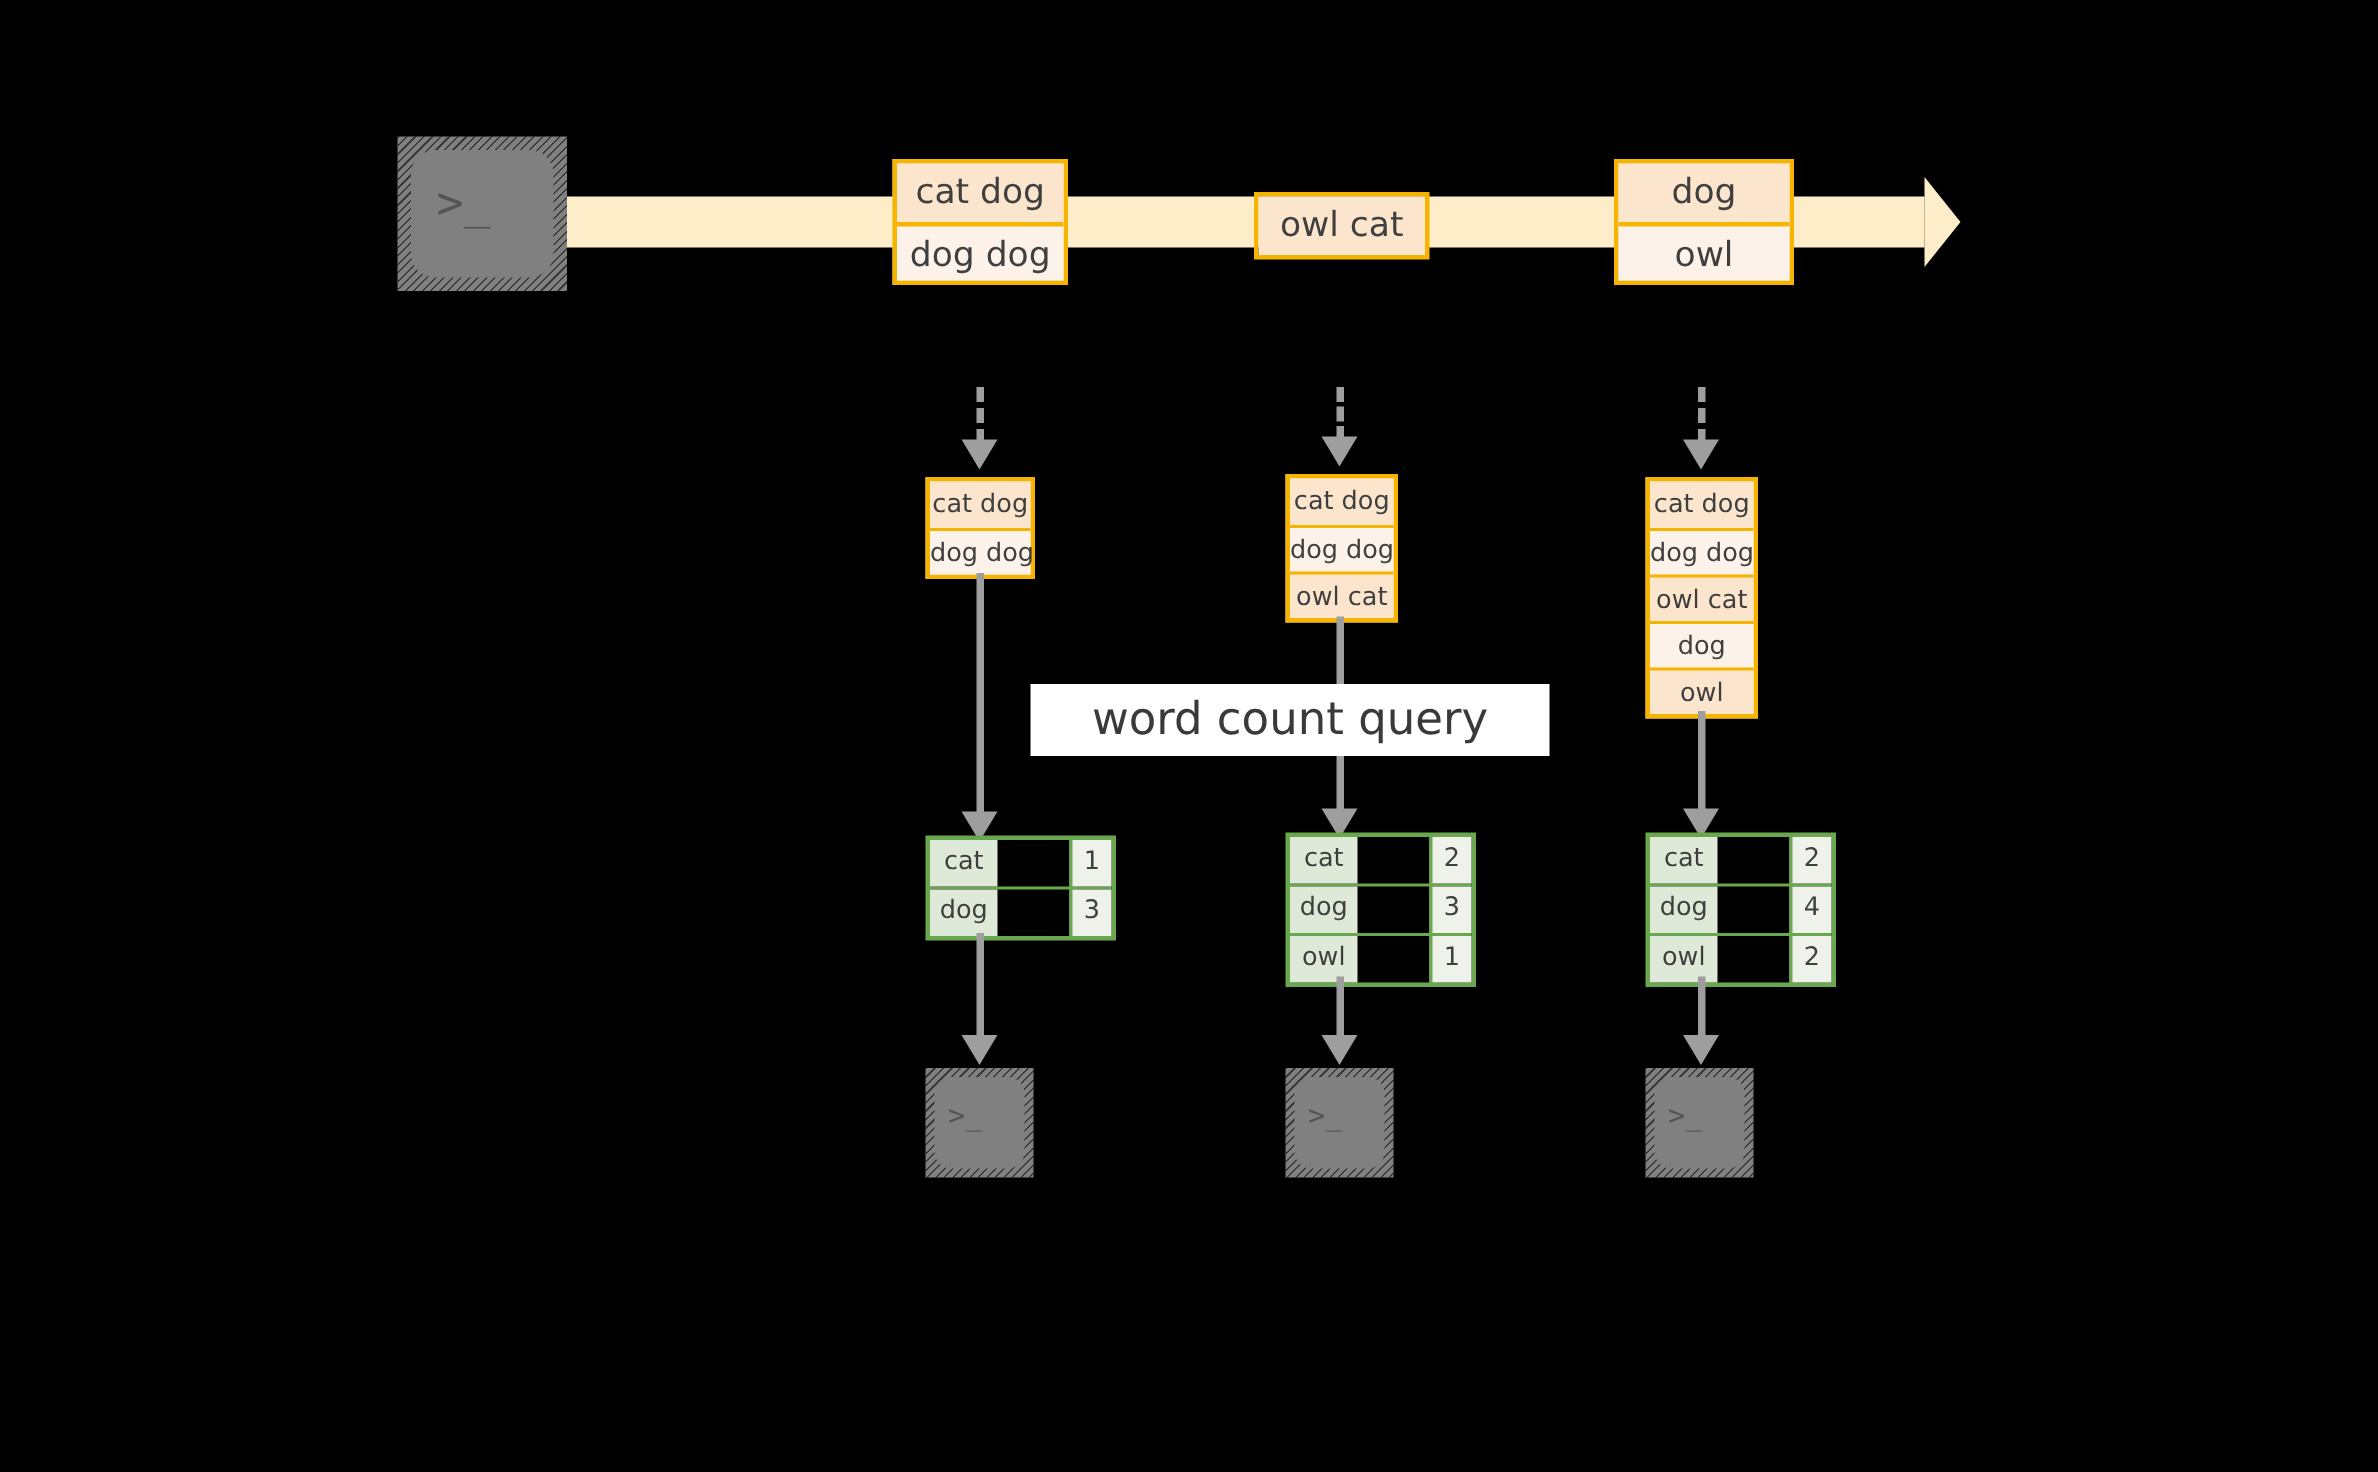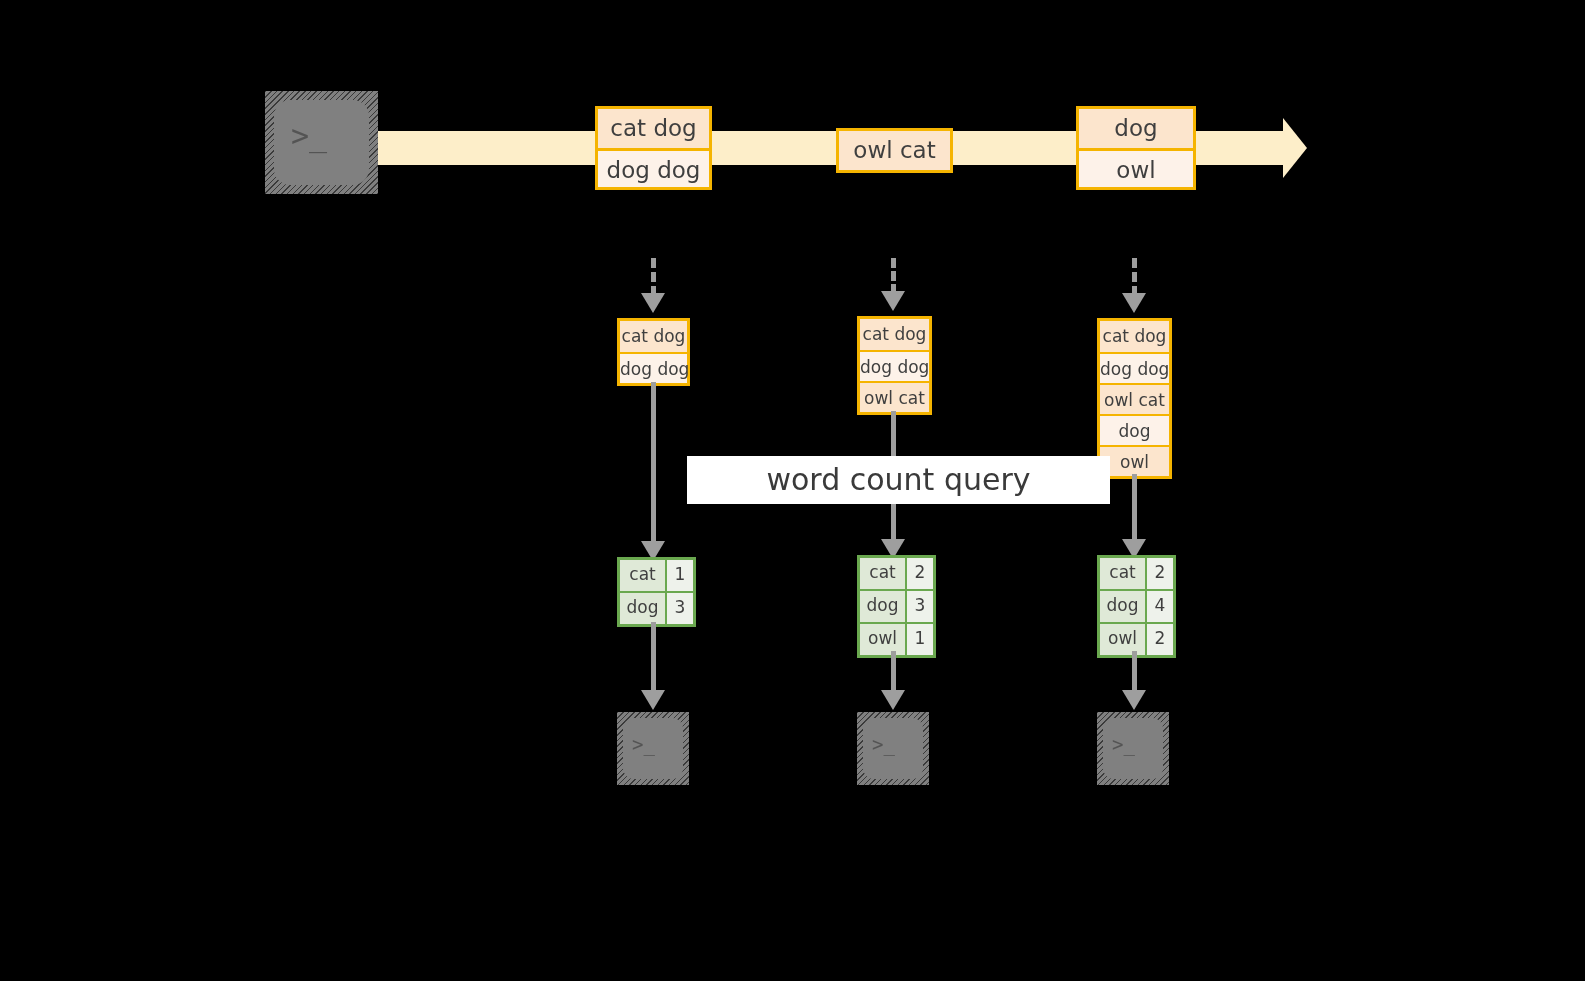--- a/index.html
+++ b/index.html
@@ -158,21 +158,21 @@
 
   #state-1 { left: 617px; top: 318px; width: 73px; }
   #state-2 { left: 857px; top: 316px; width: 75px; }
   #state-3 { left: 1097px; top: 318px; width: 75px; }
 
   
   #query-band {
     position: absolute;
     left: 687px;
     top: 456px;
-    width: 423px;
+    width: 346px;
     height: 48px;
     background: #ffffff;
   }
   #query-band .qtext {
     width: 100%;
     text-align: center;
     color: #3a3a3a;
     font-size: 30px;
     line-height: 48px;
     white-space: nowrap;
@@ -181,20 +181,21 @@
   
   .result-table {
     position: absolute;
     box-sizing: border-box;
     border: 3px solid #6aa84f;
     border-collapse: collapse;
   }
   .result-table .rrow {
     display: flex;
     height: 31px;
+    gap: 48px;
   }
   .result-table .rrow.sep {
     border-top: 2px solid #6aa84f;
   }
   .result-table .rcell {
     box-sizing: border-box;
     text-align: center;
     color: #3f3f3f;
     font-size: 17px;
     line-height: 29px;

